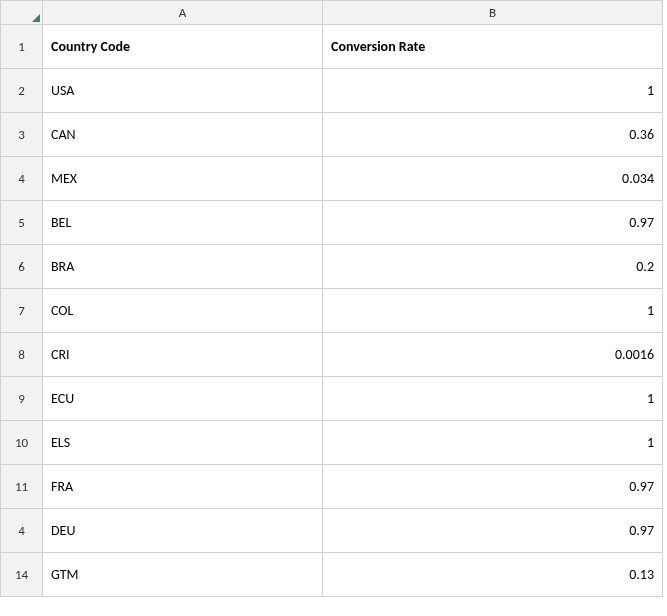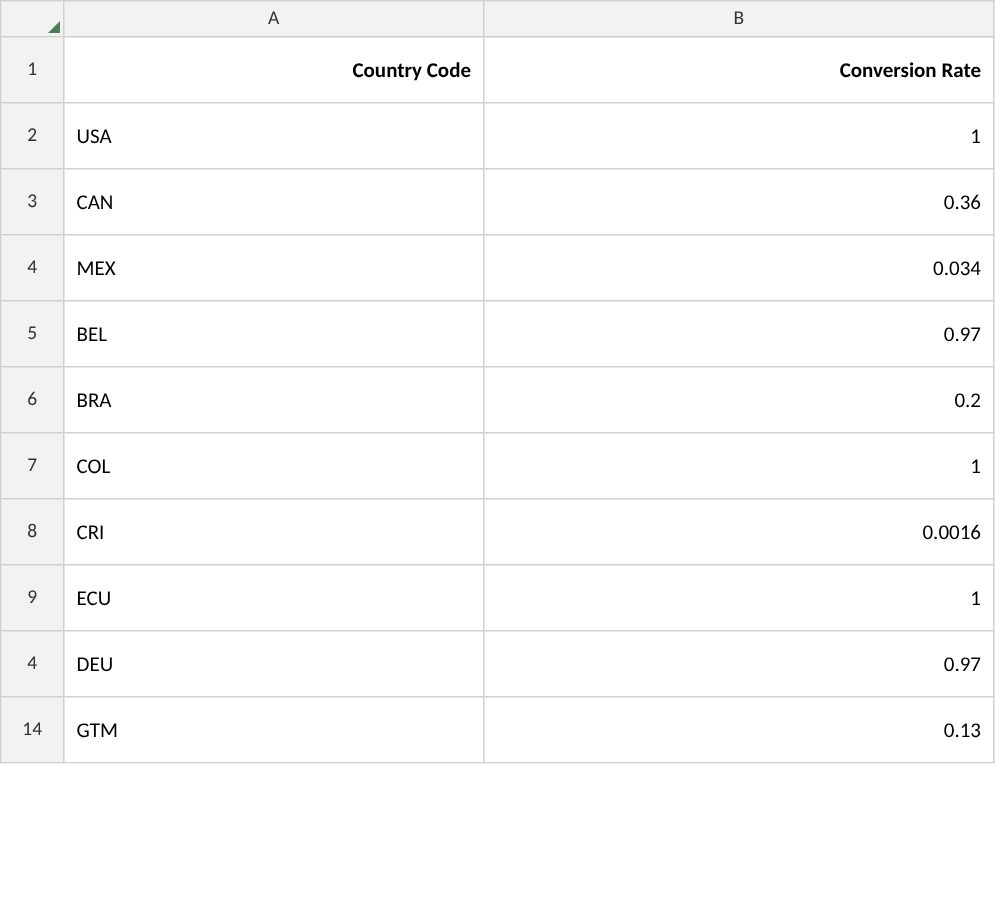--- a/index.html
+++ b/index.html
@@ -86,21 +86,20 @@
     .cell-text {
       text-align: left;
     }
 
     .cell-number {
       text-align: right;
     }
 
     .cell-bold {
       font-weight: bold;
-      text-align: right;
     }
 
     
     .header-row .row-header {
       height: 44px;
     }
   </style>
 </head>
 <body>
 
@@ -154,20 +153,30 @@
         <th class="row-header">8</th>
         <td class="cell cell-text">CRI</td>
         <td class="cell cell-number">0.0016</td>
       </tr>
       <tr>
         <th class="row-header">9</th>
         <td class="cell cell-text">ECU</td>
         <td class="cell cell-number">1</td>
       </tr>
       <tr>
+        <th class="row-header">10</th>
+        <td class="cell cell-text">ELS</td>
+        <td class="cell cell-number">1</td>
+      </tr>
+      <tr>
+        <th class="row-header">11</th>
+        <td class="cell cell-text">FRA</td>
+        <td class="cell cell-number">0.97</td>
+      </tr>
+      <tr>
         <th class="row-header">4</th>
         <td class="cell cell-text">DEU</td>
         <td class="cell cell-number">0.97</td>
       </tr>
       <tr>
         <th class="row-header">14</th>
         <td class="cell cell-text">GTM</td>
         <td class="cell cell-number">0.13</td>
       </tr>
     </tbody>

